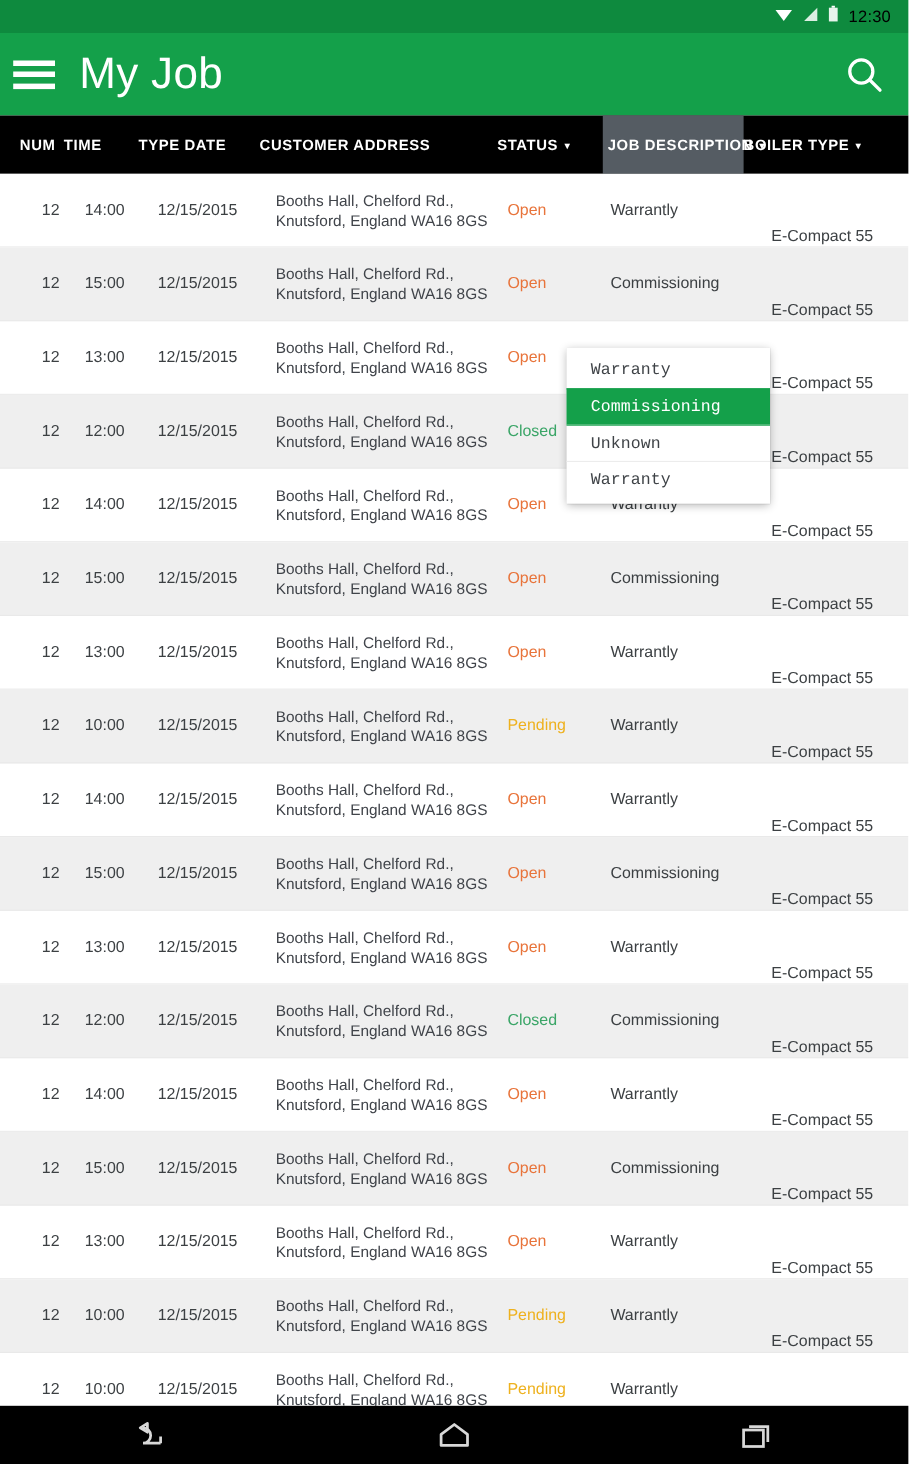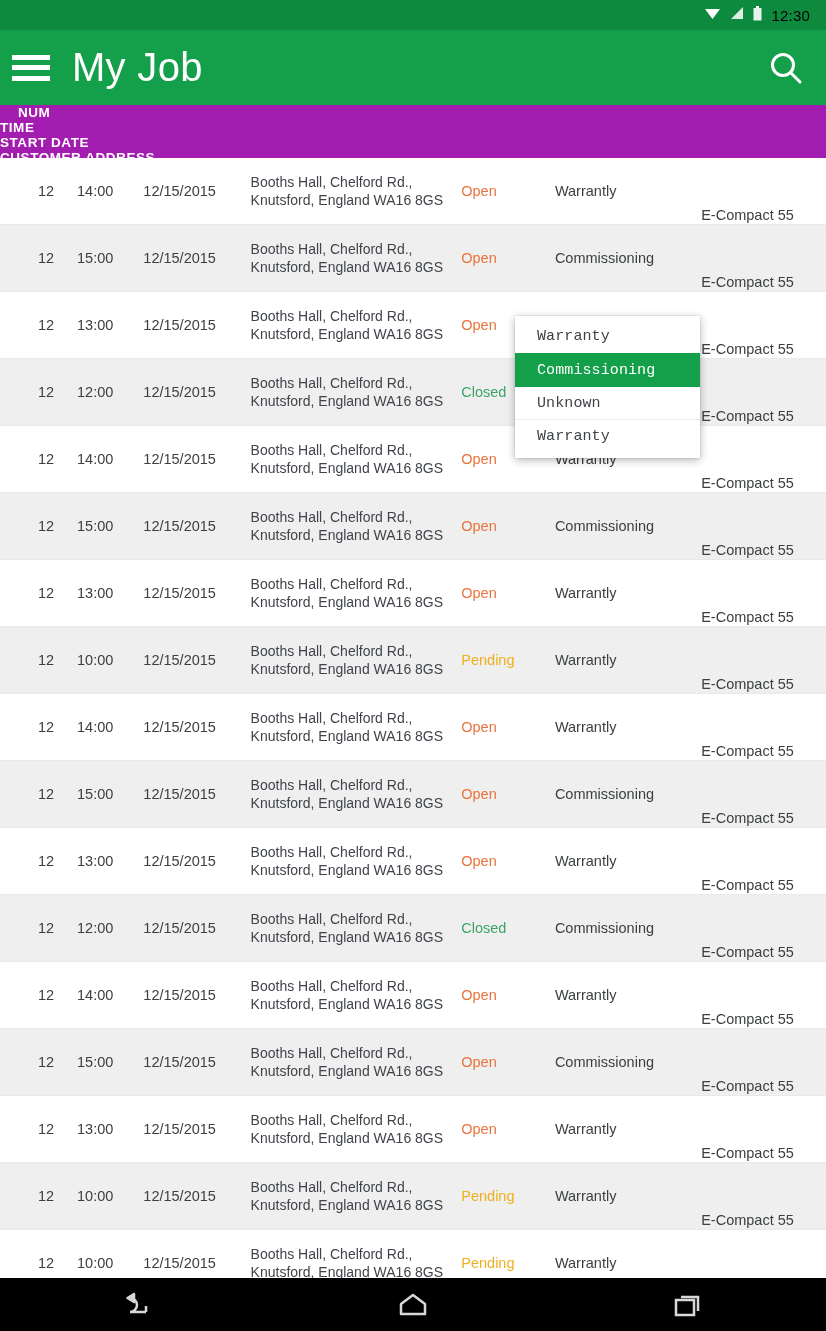--- a/index.html
+++ b/index.html
@@ -28,22 +28,22 @@
     position:relative;
   }
   .hamburger { width:38px; height:26px; display:flex; flex-direction:column;
     justify-content:space-between; cursor:pointer; margin-right:22px; }
   .hamburger span { display:block; height:5px; background:#fff; border-radius:0; }
   .app-title { color:#fff; font-size:40px; font-weight:400; letter-spacing:.3px; }
   .search-btn { margin-left:auto; cursor:pointer; display:flex; align-items:center; }
 
   
   .thead {
-    height:53px; background:#a21caf; display:flex; align-items:stretch;
-    position:relative; color:#ffffff;flex-direction:column;
+    height:53px; background:#000000; display:flex; align-items:stretch;
+    position:relative; color:#ffffff;
   }
   .th {
     display:flex; align-items:center;
     font-size:13.5px; font-weight:700; letter-spacing:.55px;
     white-space:nowrap;
   }
   .th.active { background:#555c63; justify-content:center; }
   .caret { margin-left:6px; font-size:9px; line-height:1; position:relative; top:1px; }
 
   
@@ -150,21 +150,21 @@
 </div>
 
 <div class="thead">
   <div class="th c-num">
       <span>NUM</span>
     </div>
   <div class="th c-time">
       <span>TIME</span>
     </div>
   <div class="th c-date">
-      <span>START DATE</span>
+      <span>TYPE DATE</span>
     </div>
   <div class="th c-addr">
       <span>CUSTOMER ADDRESS</span>
     </div>
   <div class="th c-stat">
     <span>STATUS</span>
     <span class="caret">▾</span>
   </div>
   <div class="th c-desc active">
     <span>JOB DESCRIPTION</span>

